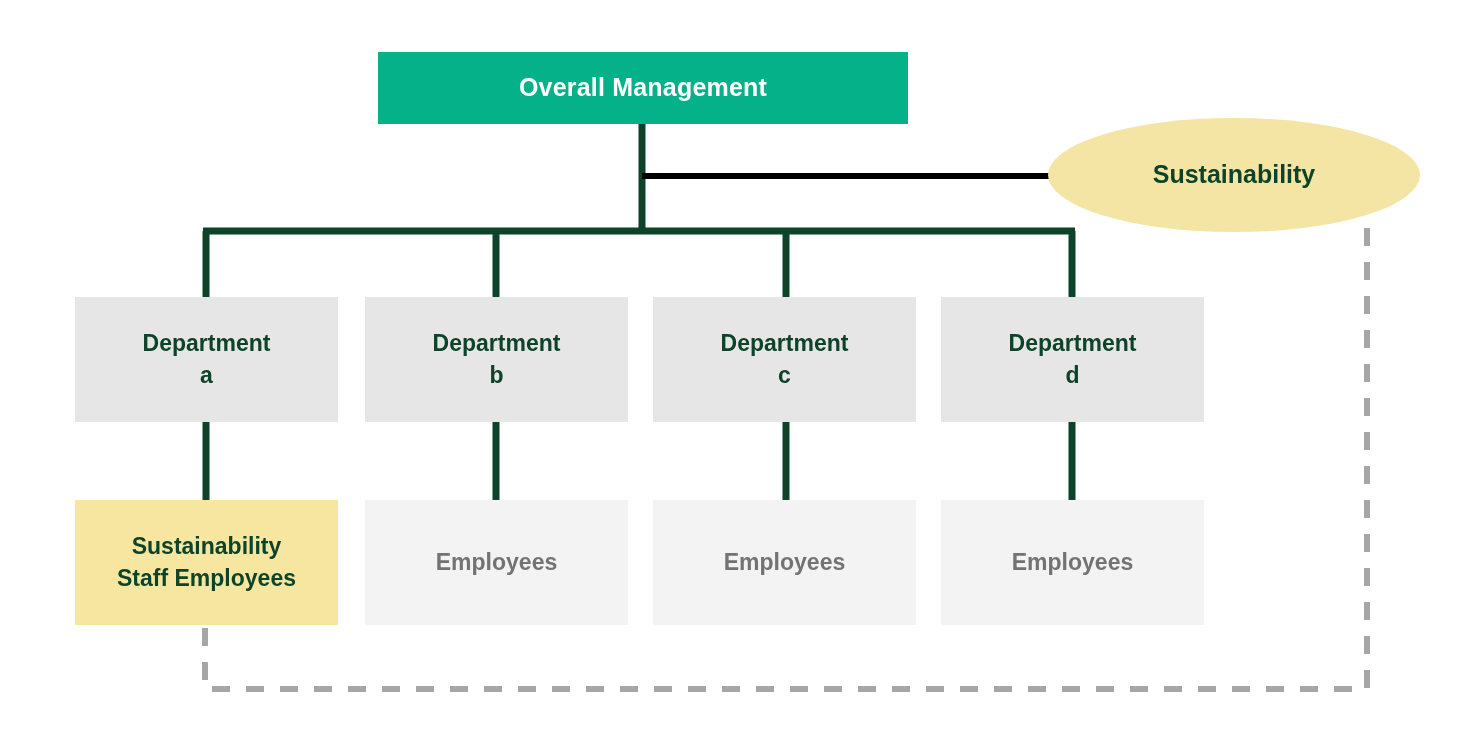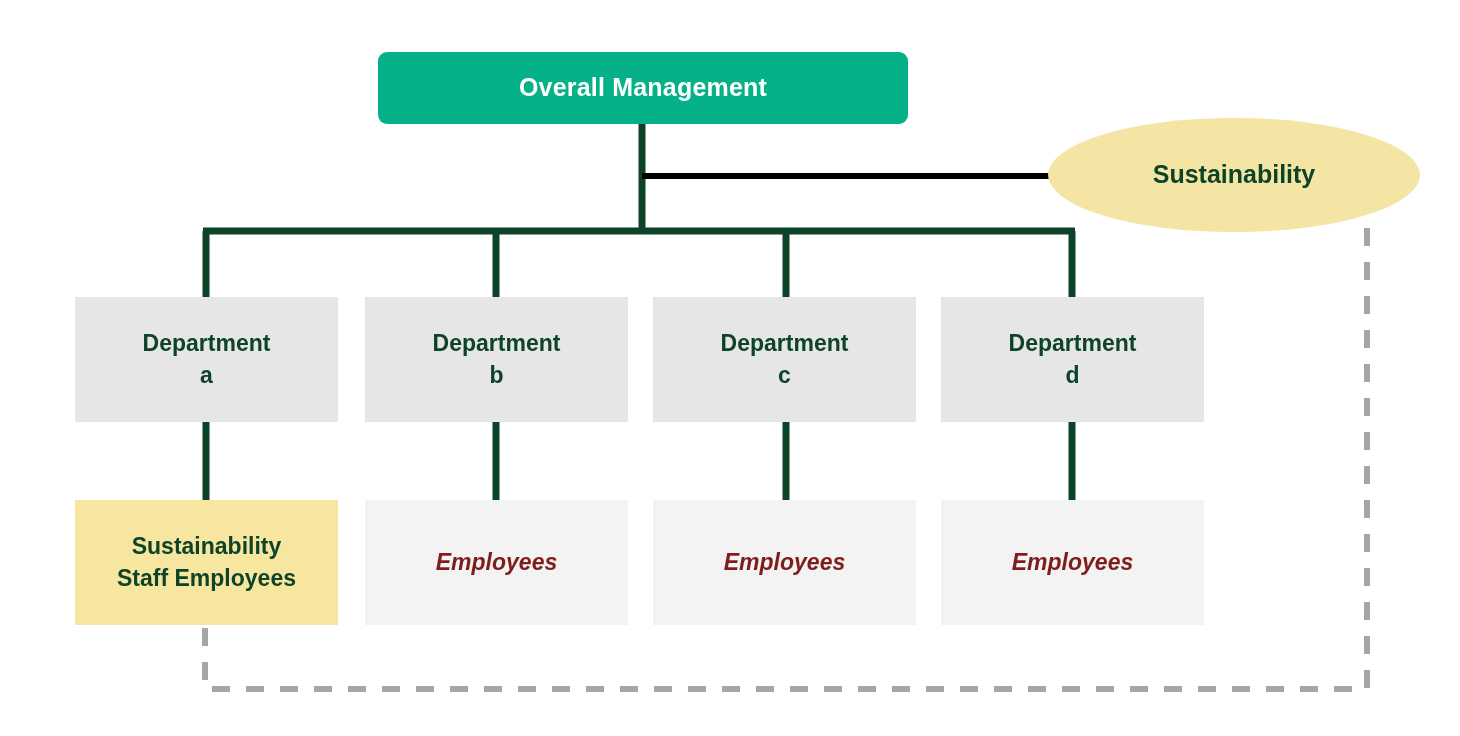--- a/index.html
+++ b/index.html
@@ -42,23 +42,22 @@
     letter-spacing: 0.2px;
   }
   .node-dept {
     background: #e6e6e6;
     color: #0d4328;
     font-size: 23px;
     justify-content: center;
   }
   .node-emp {
     background: #f3f3f3;
-    color: #7f1d1d;
+    color: #737373;
     font-size: 23px;
-    font-style: italic;
   }
   .node-emp-highlight {
     background: #f7e6a0;
     color: #0d4328;
     font-size: 23px;
   }
   .node-ellipse {
     background: #f5e5a4;
     color: #0d4328;
     font-size: 25px;
@@ -91,21 +90,21 @@
     <line x1="1072" y1="231" x2="1072" y2="298" stroke="#0d4328" stroke-width="7"></line>
 
     <line x1="206" y1="422" x2="206" y2="502" stroke="#0d4328" stroke-width="7"></line>
     <line x1="496" y1="422" x2="496" y2="502" stroke="#0d4328" stroke-width="7"></line>
     <line x1="786" y1="422" x2="786" y2="502" stroke="#0d4328" stroke-width="7"></line>
     <line x1="1072" y1="422" x2="1072" y2="502" stroke="#0d4328" stroke-width="7"></line>
 
     <polyline points="1367,228 1367,689 205,689 205,625" fill="none" stroke="#a6a6a6" stroke-width="6" stroke-dasharray="18,16"></polyline>
   </svg>
 
-  <div class="node node-root" style="left:378px; top:52px; width:530px; height:72px;border-radius:9px;">
+  <div class="node node-root" style="left:378px; top:52px; width:530px; height:72px;">
     <span class="node-label">Overall Management</span>
   </div>
 
   <div class="node node-ellipse" style="left:1048px; top:118px; width:372px; height:114px;">
     <span class="node-label">
       <span>Sustainability</span><br>
     </span>
   </div>
 
   <div class="node node-dept" style="left:75px; top:297px; width:263px; height:125px;">

